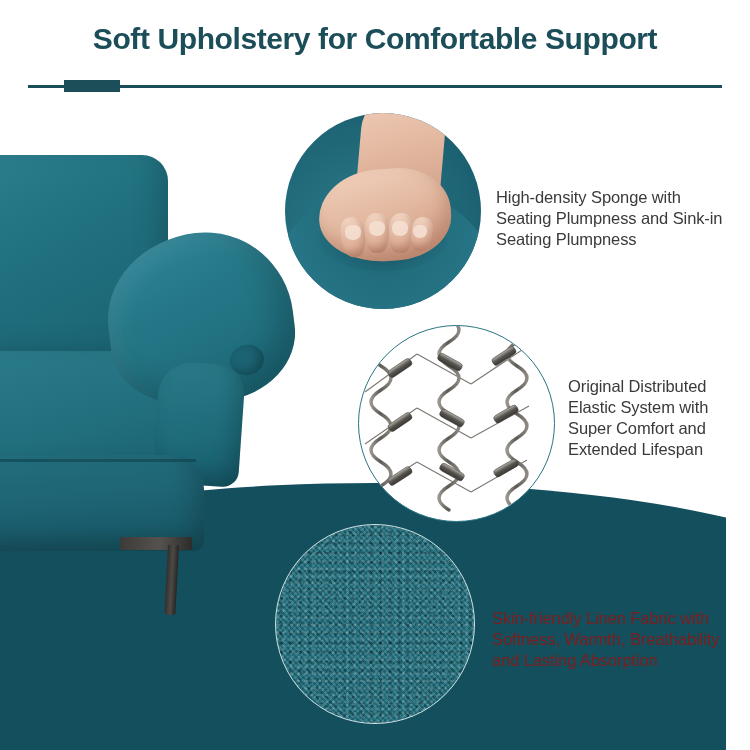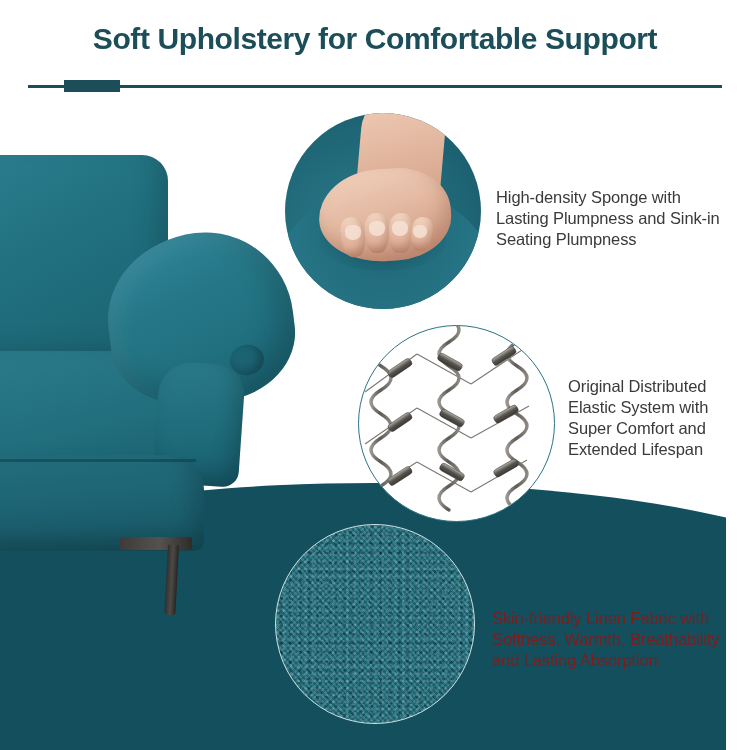--- a/index.html
+++ b/index.html
@@ -301,21 +301,21 @@
     <div class="knuckle k3"></div>
     <div class="knuckle k4"></div>
     <div class="nail n1"></div>
     <div class="nail n2"></div>
     <div class="nail n3"></div>
     <div class="nail n4"></div>
   </div>
 
   <div class="callout callout-1">
     <div>High-density Sponge with</div>
-    <div>Lasting Plumpness and Sink-in</div>
+    <div>Seating Plumpness and Sink-in</div>
     <div>Seating Plumpness</div>
   </div>
 
   <div class="circle circle-springs">
     <svg width="194" height="194" viewBox="0 0 194 194">
       <defs>
         <linearGradient id="wireGrad" x1="0" y1="0" x2="1" y2="0">
           <stop offset="0%" stop-color="#9a968f"></stop>
           <stop offset="45%" stop-color="#5d5a55"></stop>
           <stop offset="100%" stop-color="#8d8982"></stop>

